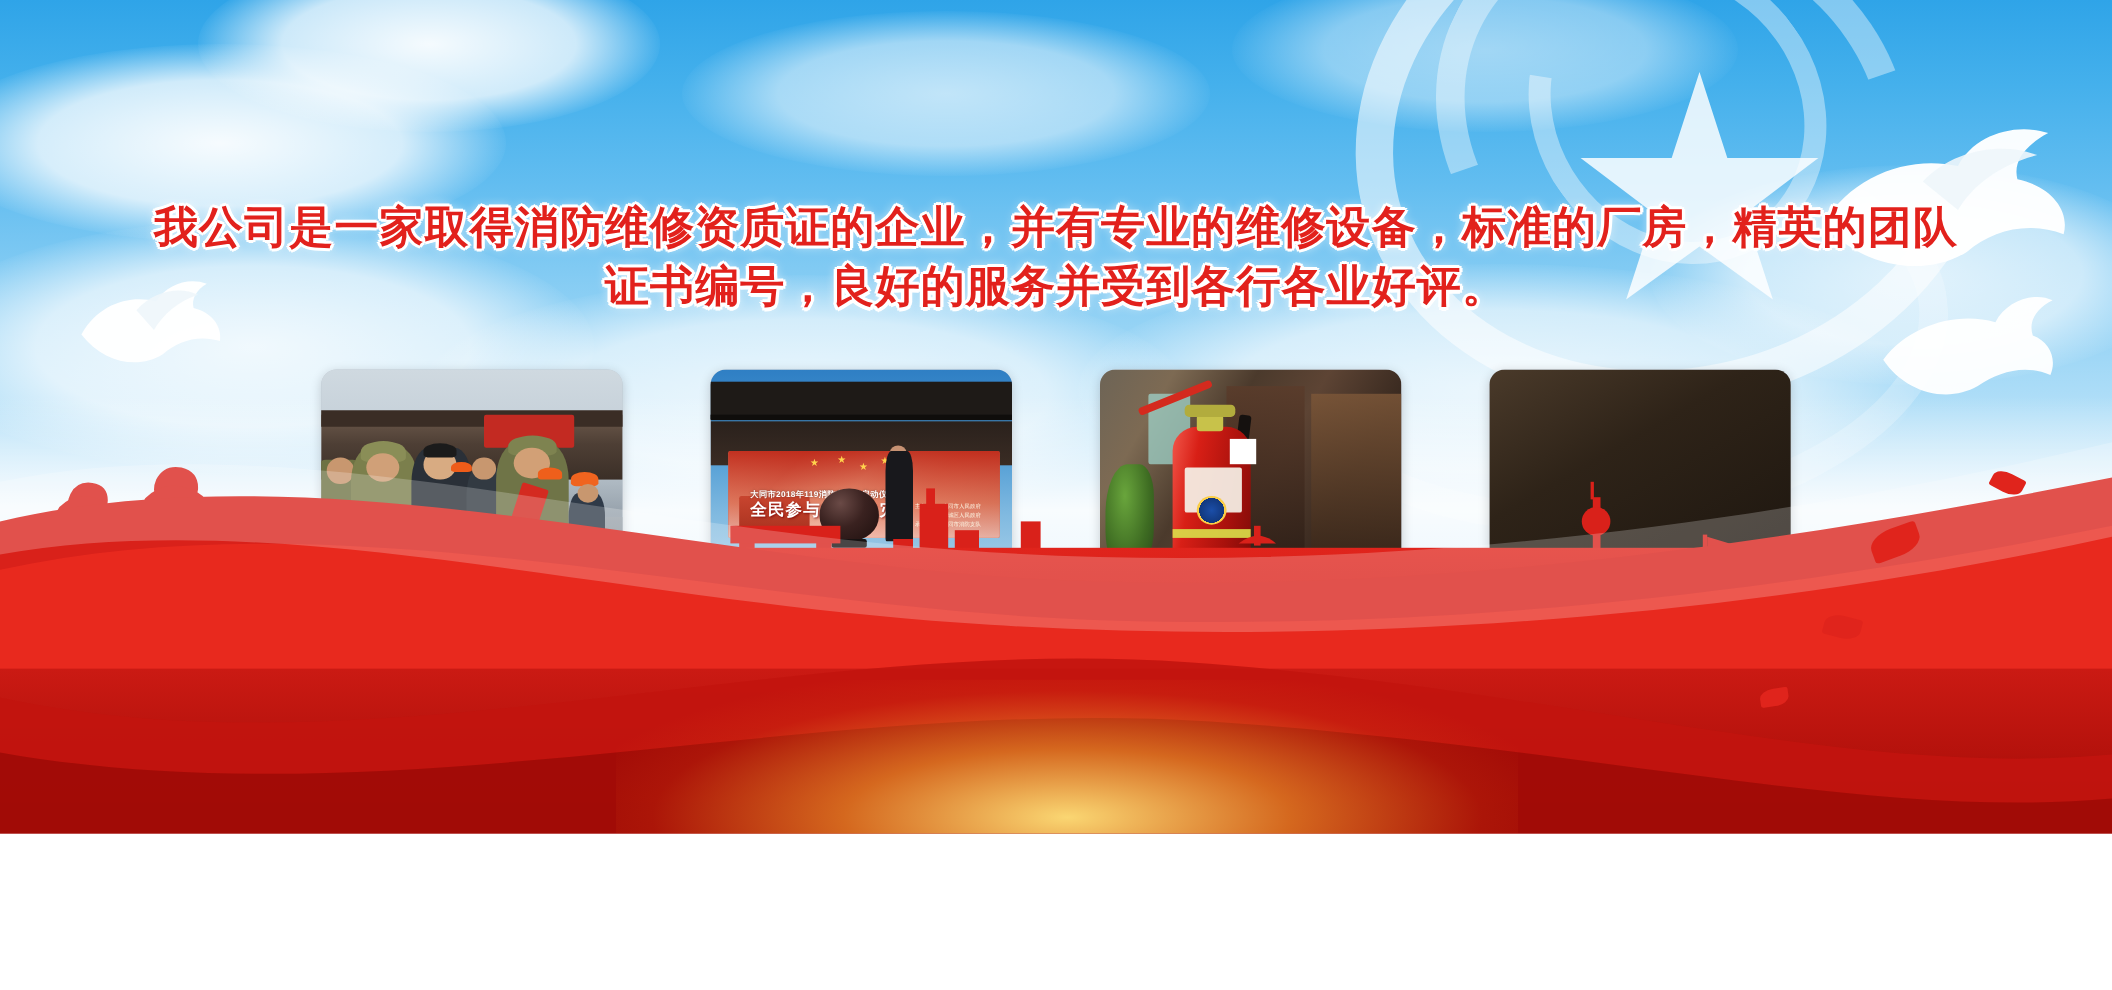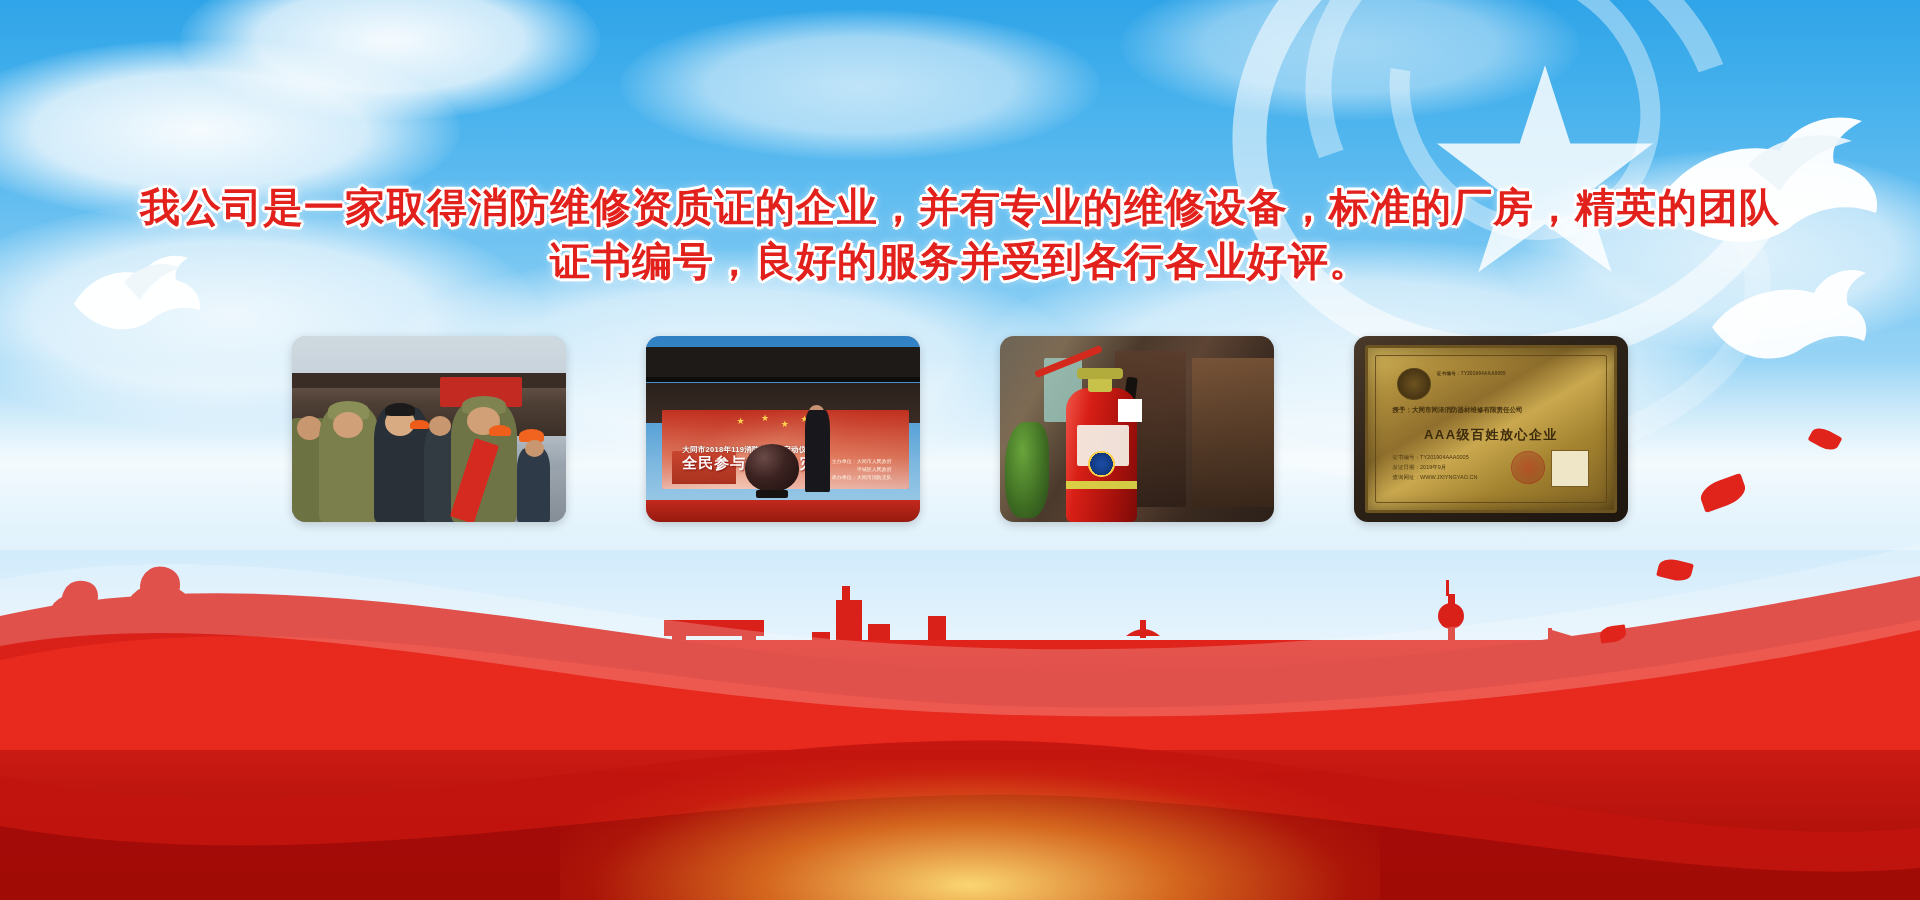--- a/index.html
+++ b/index.html
@@ -6,21 +6,21 @@
     margin: 0;
     padding: 0;
     background: #ffffff;
   }
   body {
     font-family: "Liberation Sans", sans-serif;
   }
   #banner {
     position: relative;
     width: 1920px;
-    height: 900px;
+    height: 758px;
     overflow: hidden;
     background: linear-gradient(180deg,
         #2fa4e8 0%,
         #44b0ec 10%,
         #62bdf0 22%,
         #8ccff4 36%,
         #b4e0f8 50%,
         #d3ecfb 62%,
         #e7f4fd 72%,
         #f4fafe 80%,
@@ -320,34 +320,20 @@
       <div class="p3-badge"></div>
       <div class="p3-neck"></div>
       <div class="p3-valve"></div>
       <div class="p3-handle"></div>
       <div class="p3-qr"></div>
       <div class="p3-ring"></div>
     </div>
 
     <div class="photo">
       <div class="p4-wall"></div>
-      <div class="p4-plate">
-        <div class="p4-inner"></div>
-        <div class="p4-emblem"></div>
-        <div class="p4-hdr">证书编号：TY201904AAA0005</div>
-        <div class="p4-award">授予：大同市同泽消防器材维修有限责任公司</div>
-        <div class="p4-main">AAA级百姓放心企业</div>
-        <div class="p4-meta">
-          <div>证书编号：TY201904AAA0005</div>
-          <div>发证日期：2019年9月</div>
-          <div>查询网址：WWW.JXIYNGYAO.CN</div>
-        </div>
-        <div class="p4-qr"></div>
-        <div class="p4-seal"></div>
-      </div>
     </div>
 
   </div>
 
   <svg id="skyline" viewBox="0 0 1920 130" preserveAspectRatio="none">
     <g fill="#d9211a">
 
       <rect x="300" y="28" width="12" height="102"></rect>
       <rect x="316" y="46" width="10" height="84"></rect>
       <rect x="268" y="86" width="56" height="44"></rect>

